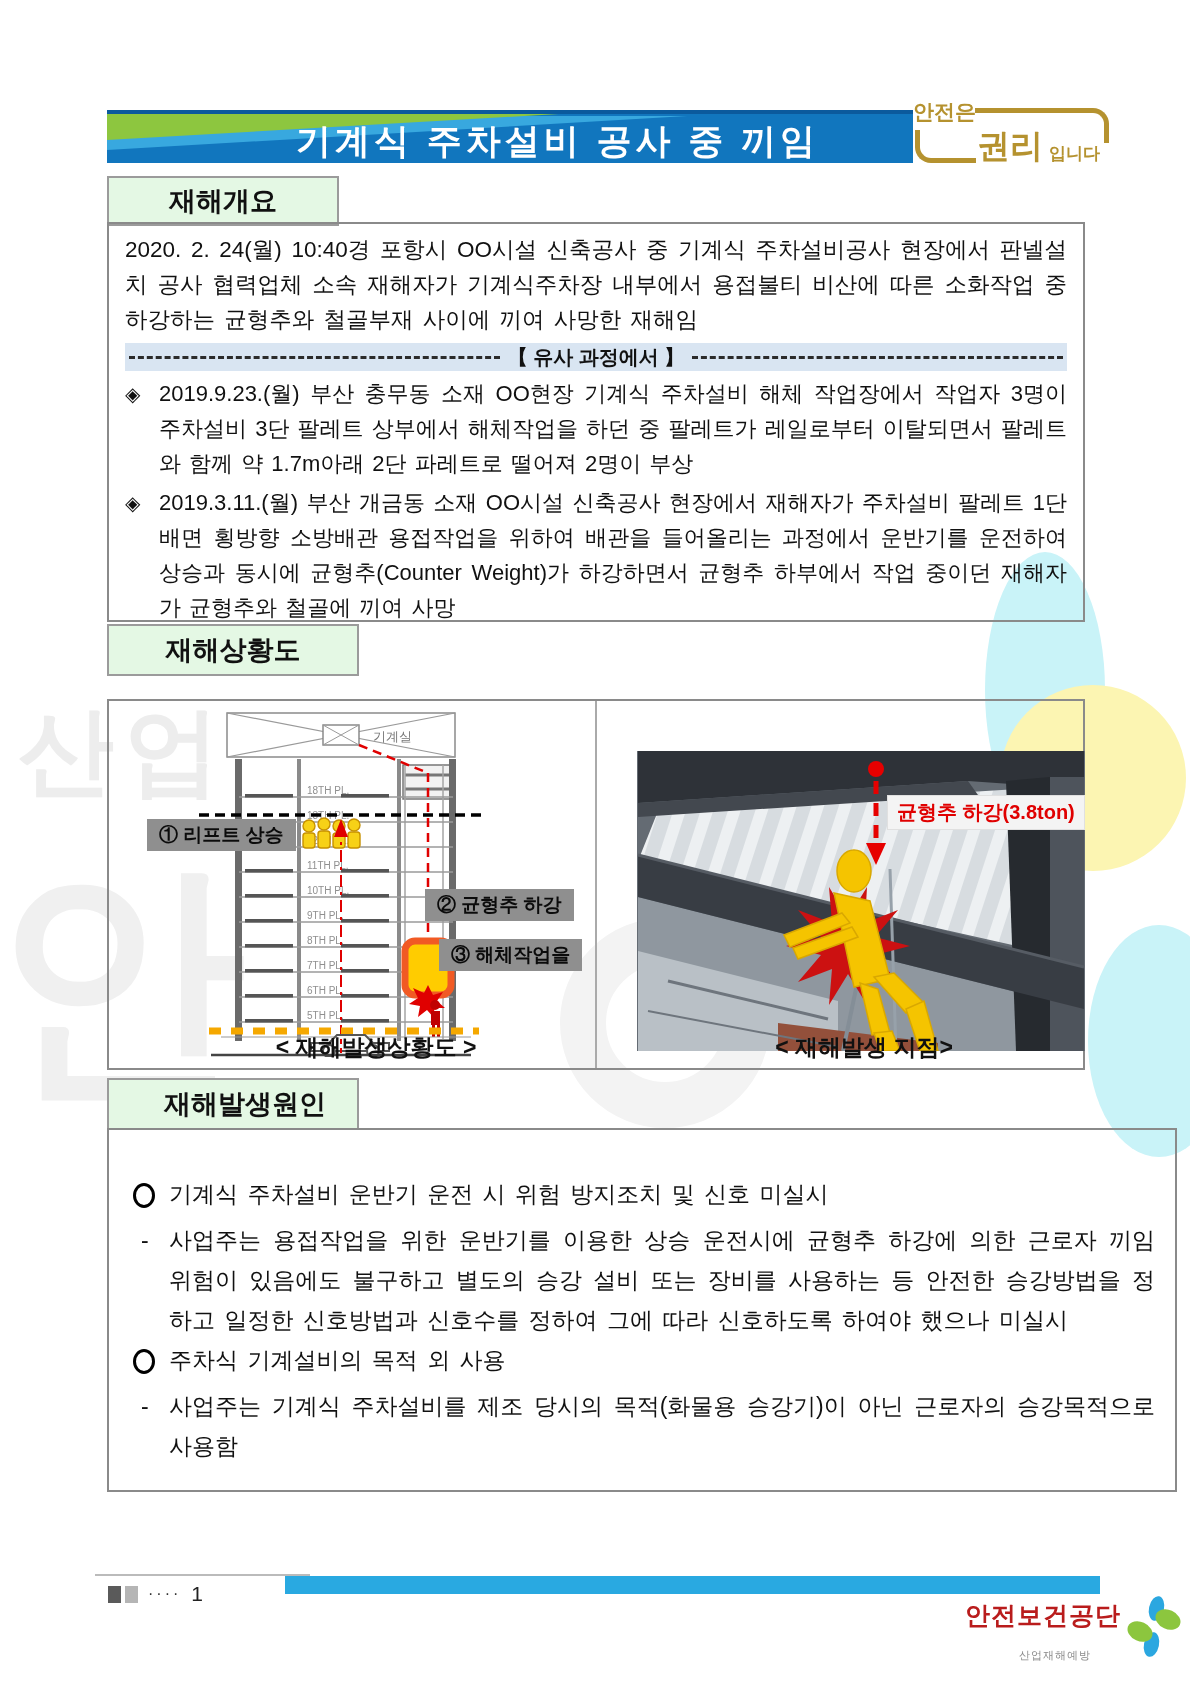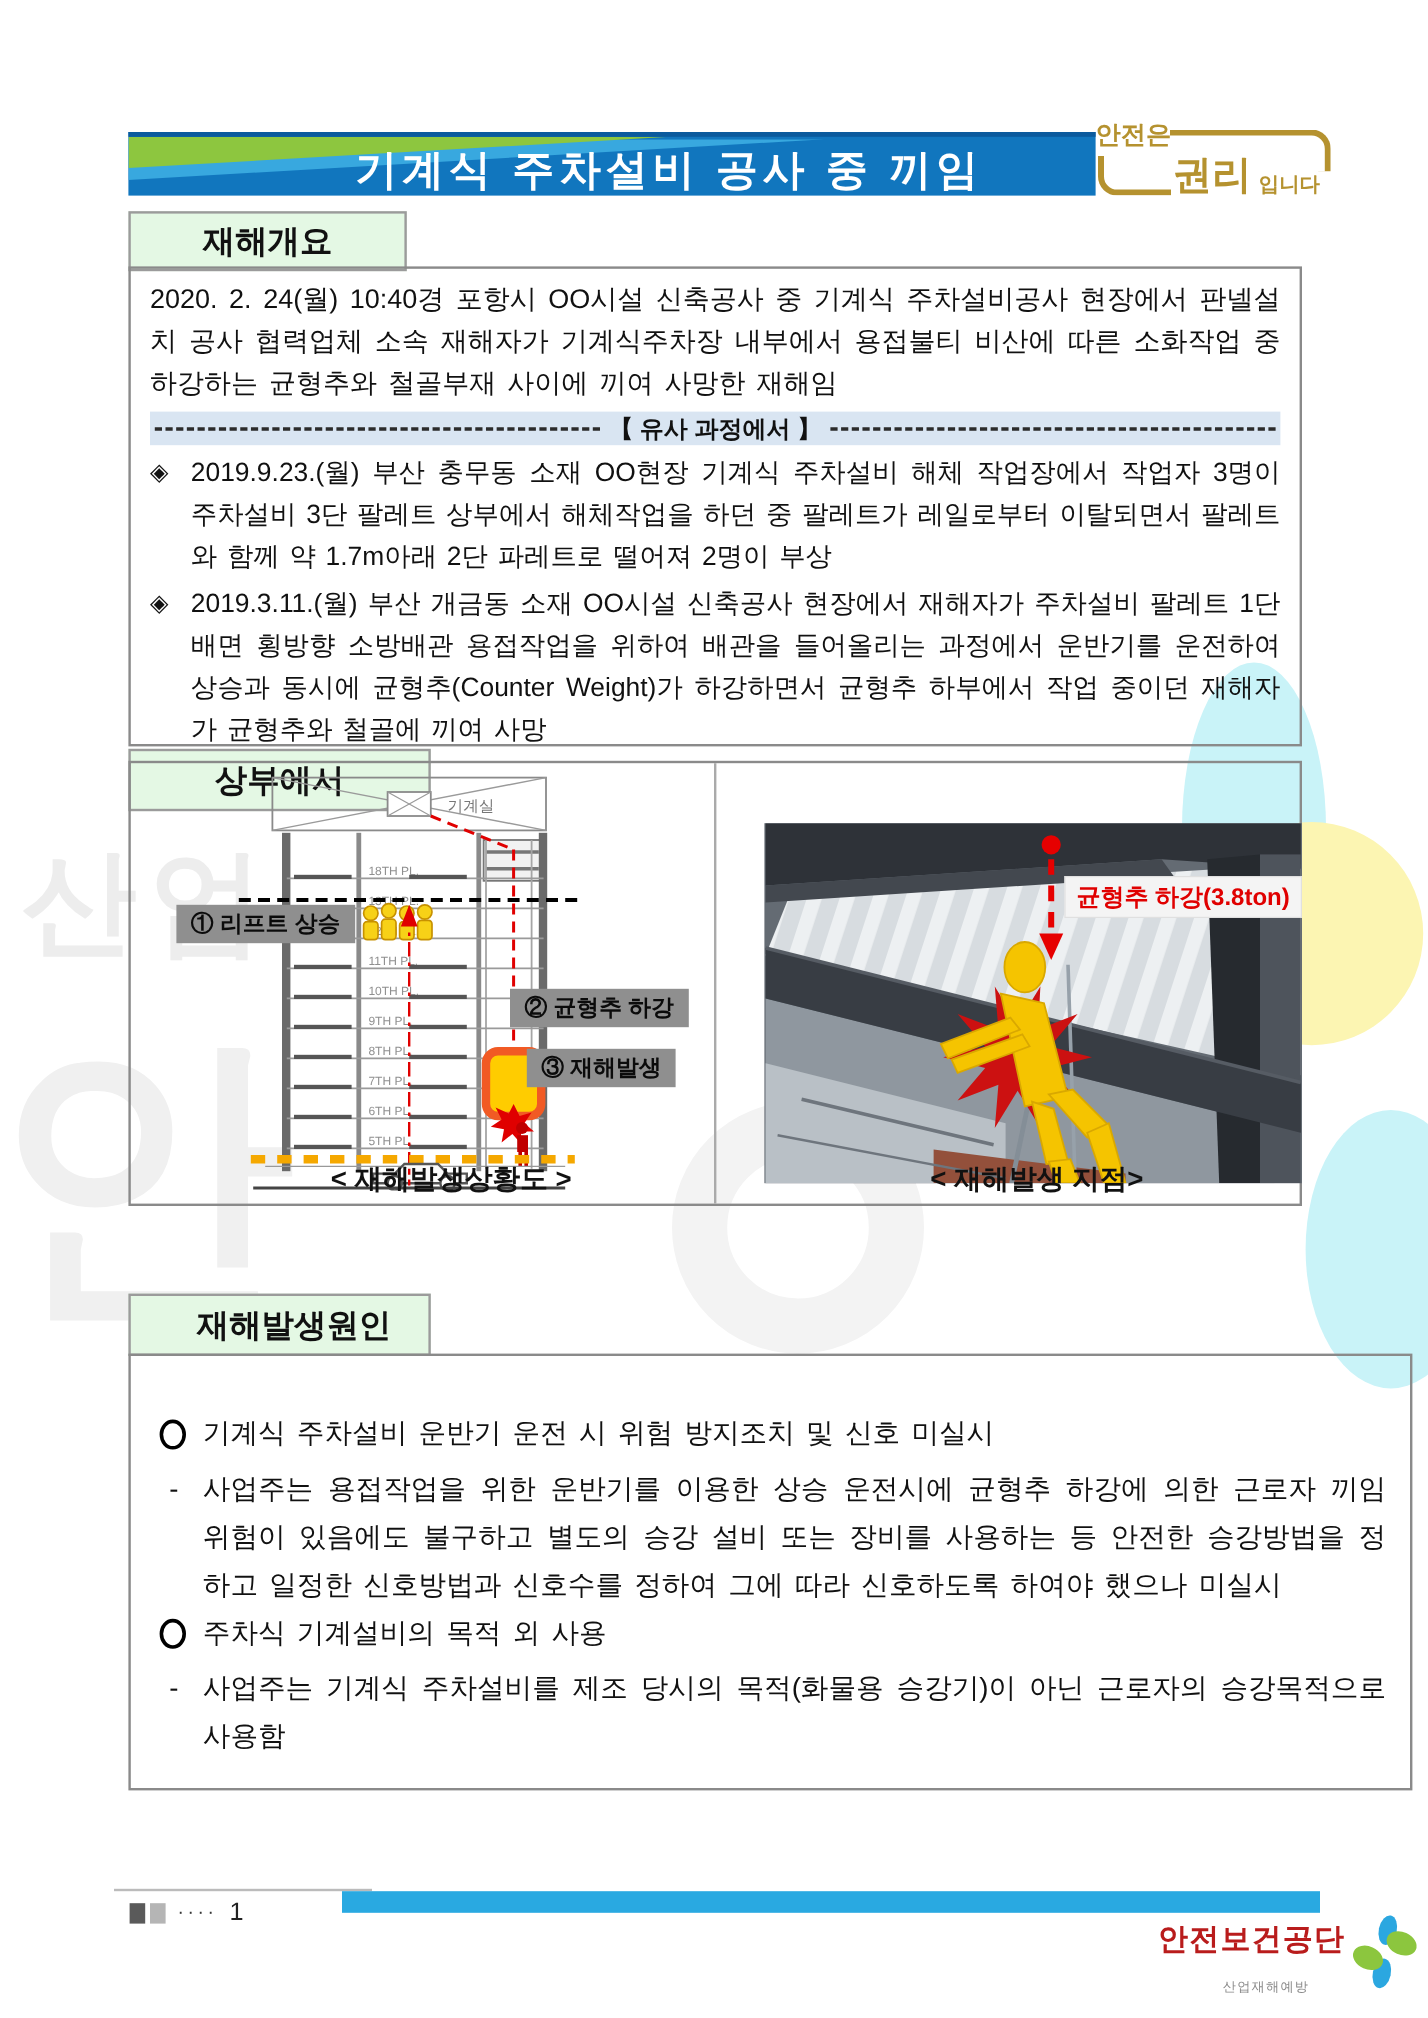--- a/index.html
+++ b/index.html
@@ -44,21 +44,21 @@
   
   .sec-head { background:#e4f8e4; border:2px solid #9b9b9b; display:flex; align-items:center; justify-content:center;
       font-size:27px; font-weight:bold; color:#111; box-sizing:border-box; }
   #head-overview  { left:107px; top:176px; width:232px; height:50px; }
   #head-situation { left:107px; top:624px; width:252px; height:52px; }
   #head-causes    { left:107px; top:1078px; width:252px; height:52px;padding-left:24px; }
 
   
   .content-box { border:2px solid #8a8a8a; background:transparent; box-sizing:border-box; }
   #box-overview { left:107px; top:222px; width:978px; height:400px; padding:8px 16px 0 16px; }
-  #box-figure   { left:107px; top:634px; width:978px; height:371px; display:flex; }
+  #box-figure   { left:107px; top:699px; width:978px; height:371px; display:flex; }
   #box-causes   { left:107px; top:1128px; width:1070px; height:364px; padding:44px 20px 16px 24px; }
 
   
   .para { font-size:22.5px; line-height:35px; text-align:justify; word-spacing:3px; color:#111; }
   .divider { margin:6px 0 5px 0; height:28px; background:#d9e5f2; display:flex; align-items:center; gap:8px; padding:0 4px; }
   .divider .dash { flex:1; height:0; border-top:3px dashed #2b2b2b; }
   .divider .lbl { font-size:20px; font-weight:bold; white-space:nowrap; }
   .case { display:flex; font-size:22px; line-height:35px; }
   .case + .case { margin-top:4px; }
   .case .bullet { flex:none; width:34px; font-size:20px; padding-top:1px; }
@@ -145,21 +145,21 @@
     <div class="case">
       <span class="bullet">◈</span>
       <span class="text">2019.9.23.(월) 부산 충무동 소재 OO현장 기계식 주차설비 해체 작업장에서 작업자 3명이 주차설비 3단 팔레트 상부에서 해체작업을 하던 중 팔레트가 레일로부터 이탈되면서 팔레트와 함께 약 1.7m아래 2단 파레트로 떨어져 2명이 부상</span>
     </div>
     <div class="case">
       <span class="bullet">◈</span>
       <span class="text">2019.3.11.(월) 부산 개금동 소재 OO시설 신축공사 현장에서 재해자가 주차설비 팔레트 1단 배면 횡방향 소방배관 용접작업을 위하여 배관을 들어올리는 과정에서 운반기를 운전하여 상승과 동시에 균형추(Counter Weight)가 하강하면서 균형추 하부에서 작업 중이던 재해자가 균형추와 철골에 끼여 사망</span>
     </div>
   </div>
 
-  <div class="abs z1 sec-head" id="head-situation">상부에서</div>
+  <div class="abs z1 sec-head" id="head-situation">재해상황도</div>
   <div class="abs z1 content-box" id="box-figure">
 
     <div class="fig-cell-left">
       <div class="tower-wrap">
         <svg width="300" height="348" viewBox="0 0 300 348">
 
           <rect x="36" y="4" width="228" height="44" fill="none" stroke="#8a8a8a" stroke-width="1.5"></rect>
           <line x1="36" y1="4" x2="264" y2="48" stroke="#9a9a9a" stroke-width="1.2"></line>
           <line x1="264" y1="4" x2="36" y2="48" stroke="#9a9a9a" stroke-width="1.2"></line>
           <rect x="132" y="16" width="36" height="20" fill="#ffffff" stroke="#8a8a8a" stroke-width="1.5"></rect>
@@ -258,21 +258,21 @@
             <path d="M120,342 v-8 h18 l8,-8 h28 l8,8 h16 v8 z"></path>
             <circle cx="138" cy="342" r="6" fill="#fff"></circle>
             <circle cx="182" cy="342" r="6" fill="#fff"></circle>
           </g>
           <line x1="150" y1="330" x2="150" y2="344" stroke="#e00000" stroke-width="2" stroke-dasharray="5 4"></line>
           <line x1="20" y1="346" x2="280" y2="346" stroke="#444" stroke-width="2.5"></line>
         </svg>
       </div>
       <div class="step-label" id="step1">① 리프트 상승</div>
       <div class="step-label" id="step2">② 균형추 하강</div>
-      <div class="step-label" id="step3">③ 재해발생</div>
+      <div class="step-label" id="step3">③ 해체작업을</div>
       <div class="fig-caption">&lt; 재해발생상황도 &gt;</div>
     </div>
 
     <div class="fig-cell-right">
       <div class="photo">
         <svg width="448" height="300" viewBox="0 0 446 300">
           <defs>
             <pattern id="stripes" patternUnits="userSpaceOnUse" width="26" height="26" patternTransform="rotate(18)">
               <rect width="26" height="26" fill="#d7dce0"></rect>
               <rect width="12" height="26" fill="#edf0f2"></rect>

